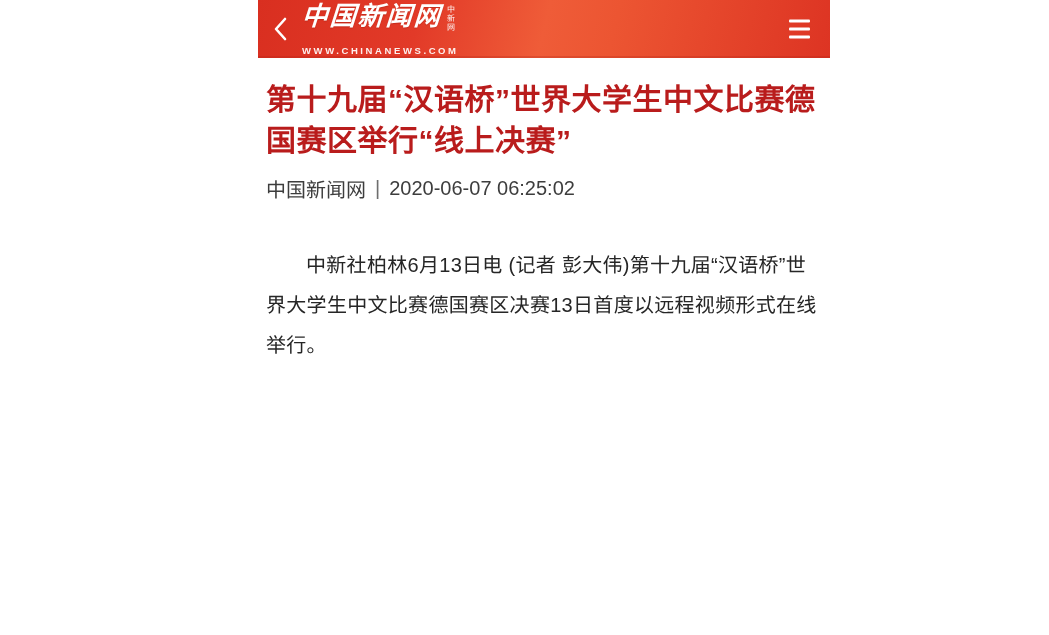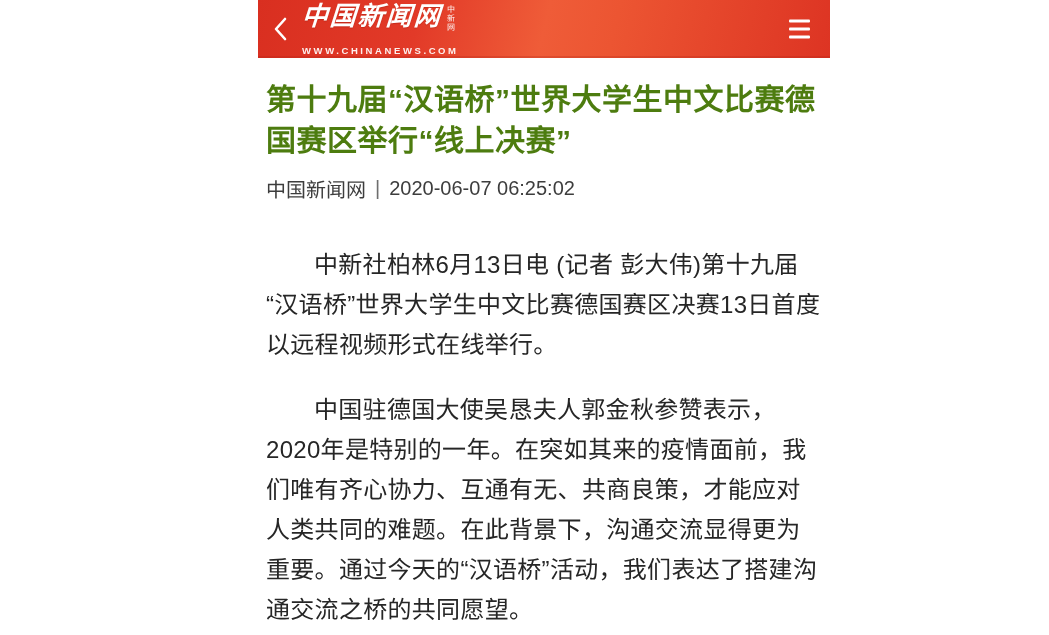--- a/index.html
+++ b/index.html
@@ -101,37 +101,37 @@
     border-radius: 1px;
   }
   
   .article {
     padding: 0 8px;
   }
   .article-title {
     font-size: 30px;
     line-height: 41px;
     font-weight: 700;
-    color: #4d7c0f;
+    color: #b91c1c;
     letter-spacing: 0.5px;
     margin: 21px 0 13px 0;
   }
   .byline {
     display: flex;
     align-items: center;
     gap: 9px;
     font-size: 20px;
     color: #3d3d3d;
     margin: 0 0 42px 0;
   }
   .byline-divider {
     color: #6e6e6e;
   }
   .article p {
-    font-size: 24px;
+    font-size: 20px;
     line-height: 40px;
     color: #262626;
     text-indent: 2em;
     margin: 0 0 25px 0;
     letter-spacing: 0.3px;
   }
 </style>
 </head>
 <body>
 
@@ -167,17 +167,16 @@
     <article class="article">
       <h1 class="article-title">第十九届“汉语桥”世界大学生中文比赛德国赛区举行“线上决赛”</h1>
 
       <div class="byline">
         <span>中国新闻网</span>
         <span class="byline-divider">|</span>
         <span>2020-06-07 06:25:02</span>
       </div>
 
       <p>中新社柏林6月13日电 (记者 彭大伟)第十九届“汉语桥”世界大学生中文比赛德国赛区决赛13日首度以远程视频形式在线举行。</p>
-      <p>中国驻德国大使吴恳夫人郭金秋参赞表示，2020年是特别的一年。在突如其来的疫情面前，我们唯有齐心协力、互通有无、共商良策，才能应对人类共同的难题。在此背景下，沟通交流显得更为重要。通过今天的“汉语桥”活动，我们表达了搭建沟通交流之桥的共同愿望。</p>
     </article>
 
   </div>
 </div>
 
 </body></html>

